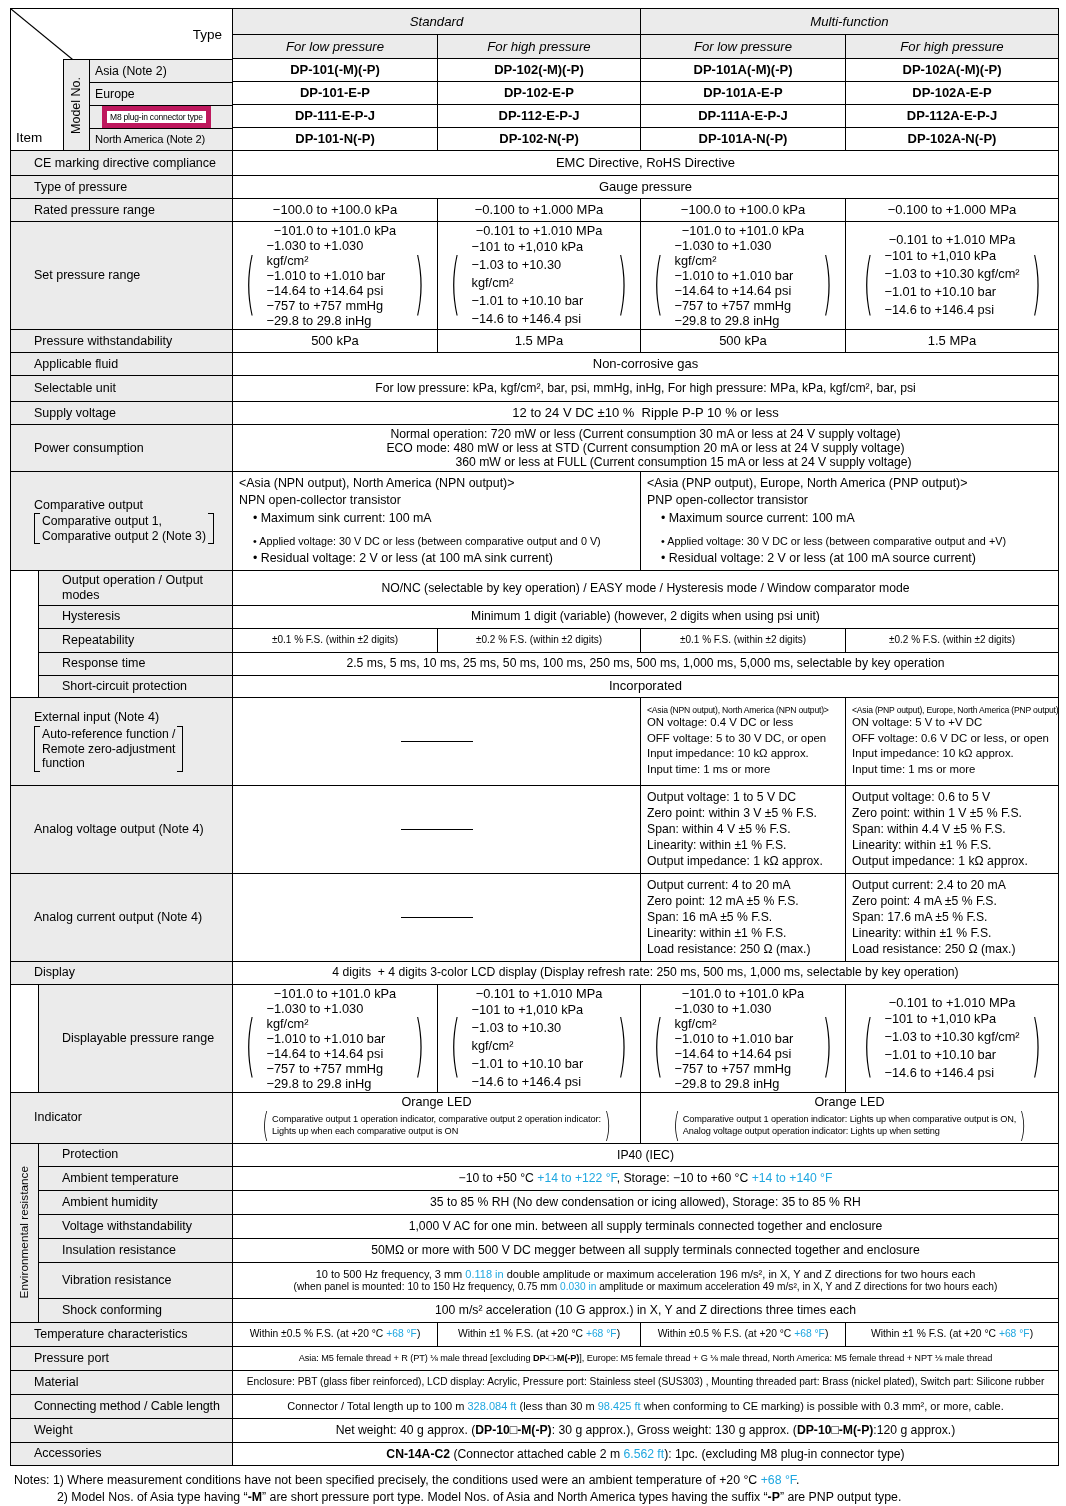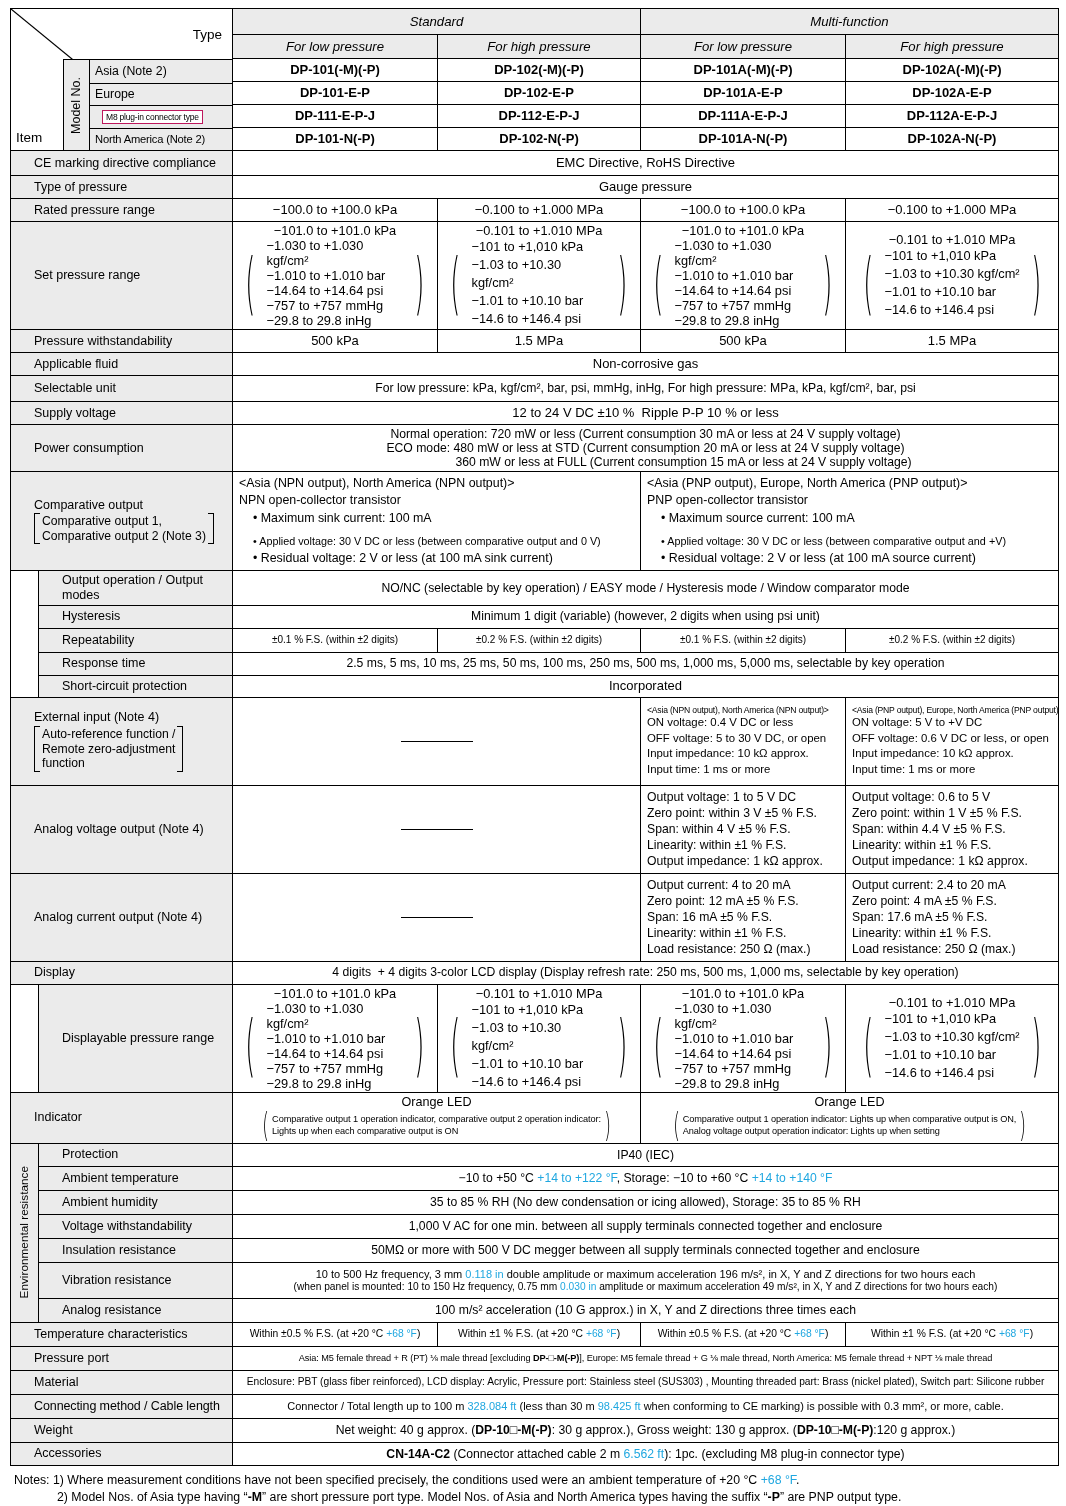--- a/index.html
+++ b/index.html
@@ -26,21 +26,21 @@
   .diag{position:absolute;left:0;top:0;}
   .typeLbl{position:absolute;top:18px;right:10px;font-size:13.5px;}
   .itemLbl{position:absolute;bottom:4px;left:5px;font-size:13.5px;}
   .subgrid{position:absolute;left:52px;top:50px;right:0;bottom:0;display:flex;border-top:1px solid #000;border-left:1px solid #000;background:#ebebeb;}
   .mno{width:25px;border-right:1px solid #000;display:flex;align-items:center;justify-content:center;}
   .mno span{writing-mode:vertical-rl;transform:rotate(180deg);font-size:12.5px;}
   .mlabels{flex:1;display:grid;grid-template-rows:1fr 1fr 1fr 1fr;}
   .mlab{display:flex;align-items:center;padding-left:5px;font-size:12.3px;border-top:1px solid #000;}
   .mlab:first-child{border-top:none;}
   .mlab.m8{padding-left:12px;}
-  .m8box{border:1px solid #be185d;background:#fff;font-size:8.5px;padding:1px 3px;letter-spacing:-.2px;}
+  .m8box{border:5px solid #be185d;background:#fff;font-size:8.5px;padding:1px 3px;letter-spacing:-.2px;}
   .mlab.na{font-size:11.2px;letter-spacing:-.2px;}
   
   .vtext{writing-mode:vertical-rl;transform:rotate(180deg);font-size:11.8px;margin:0 auto;}
   
   .pr-first{font-size:12.8px;}
   .pr-body{display:flex;align-items:center;justify-content:center;}
   .pr-lines{text-align:left;font-size:12.8px;line-height:15px;padding:0 3px;}
   .pr-lines.sparse{line-height:18px;}
   .sparen{font-size:68px;line-height:.9;transform:scaleX(.38);display:inline-block;font-weight:100;font-family:"DejaVu Sans",sans-serif;}
   
@@ -467,21 +467,21 @@
   <td colspan="4" class="fs12">50MΩ or more with 500 V DC megger between all supply terminals connected together and enclosure</td>
 </tr>
 <tr style="height:36px">
   <td class="lbl">Vibration resistance</td>
   <td colspan="4">
     <div class="fs11"><span>10 to 500 Hz frequency, 3 mm </span><span class="blue">0.118 in</span><span> double amplitude or maximum acceleration 196 m/s², in X, Y and Z directions for two hours each</span></div>
     <div class="fs102"><span>(when panel is mounted: 10 to 150 Hz frequency, 0.75 mm </span><span class="blue">0.030 in</span><span> amplitude or maximum acceleration 49 m/s², in X, Y and Z directions for two hours each)</span></div>
   </td>
 </tr>
 <tr style="height:24px">
-  <td class="lbl">Analog resistance</td>
+  <td class="lbl">Shock conforming</td>
   <td colspan="4" class="fs12">100 m/s² acceleration (10 G approx.) in X, Y and Z directions three times each</td>
 </tr>
 <tr class="thk" style="height:24px">
   <td class="lbl" colspan="2">Temperature characteristics</td>
   <td class="fs103"><span>Within ±0.5 % F.S. (at +20 °C </span><span class="blue">+68 °F</span><span>)</span></td>
   <td class="fs103"><span>Within ±1 % F.S. (at +20 °C </span><span class="blue">+68 °F</span><span>)</span></td>
   <td class="fs103"><span>Within ±0.5 % F.S. (at +20 °C </span><span class="blue">+68 °F</span><span>)</span></td>
   <td class="fs103"><span>Within ±1 % F.S. (at +20 °C </span><span class="blue">+68 °F</span><span>)</span></td>
 </tr>
 <tr style="height:24px">

